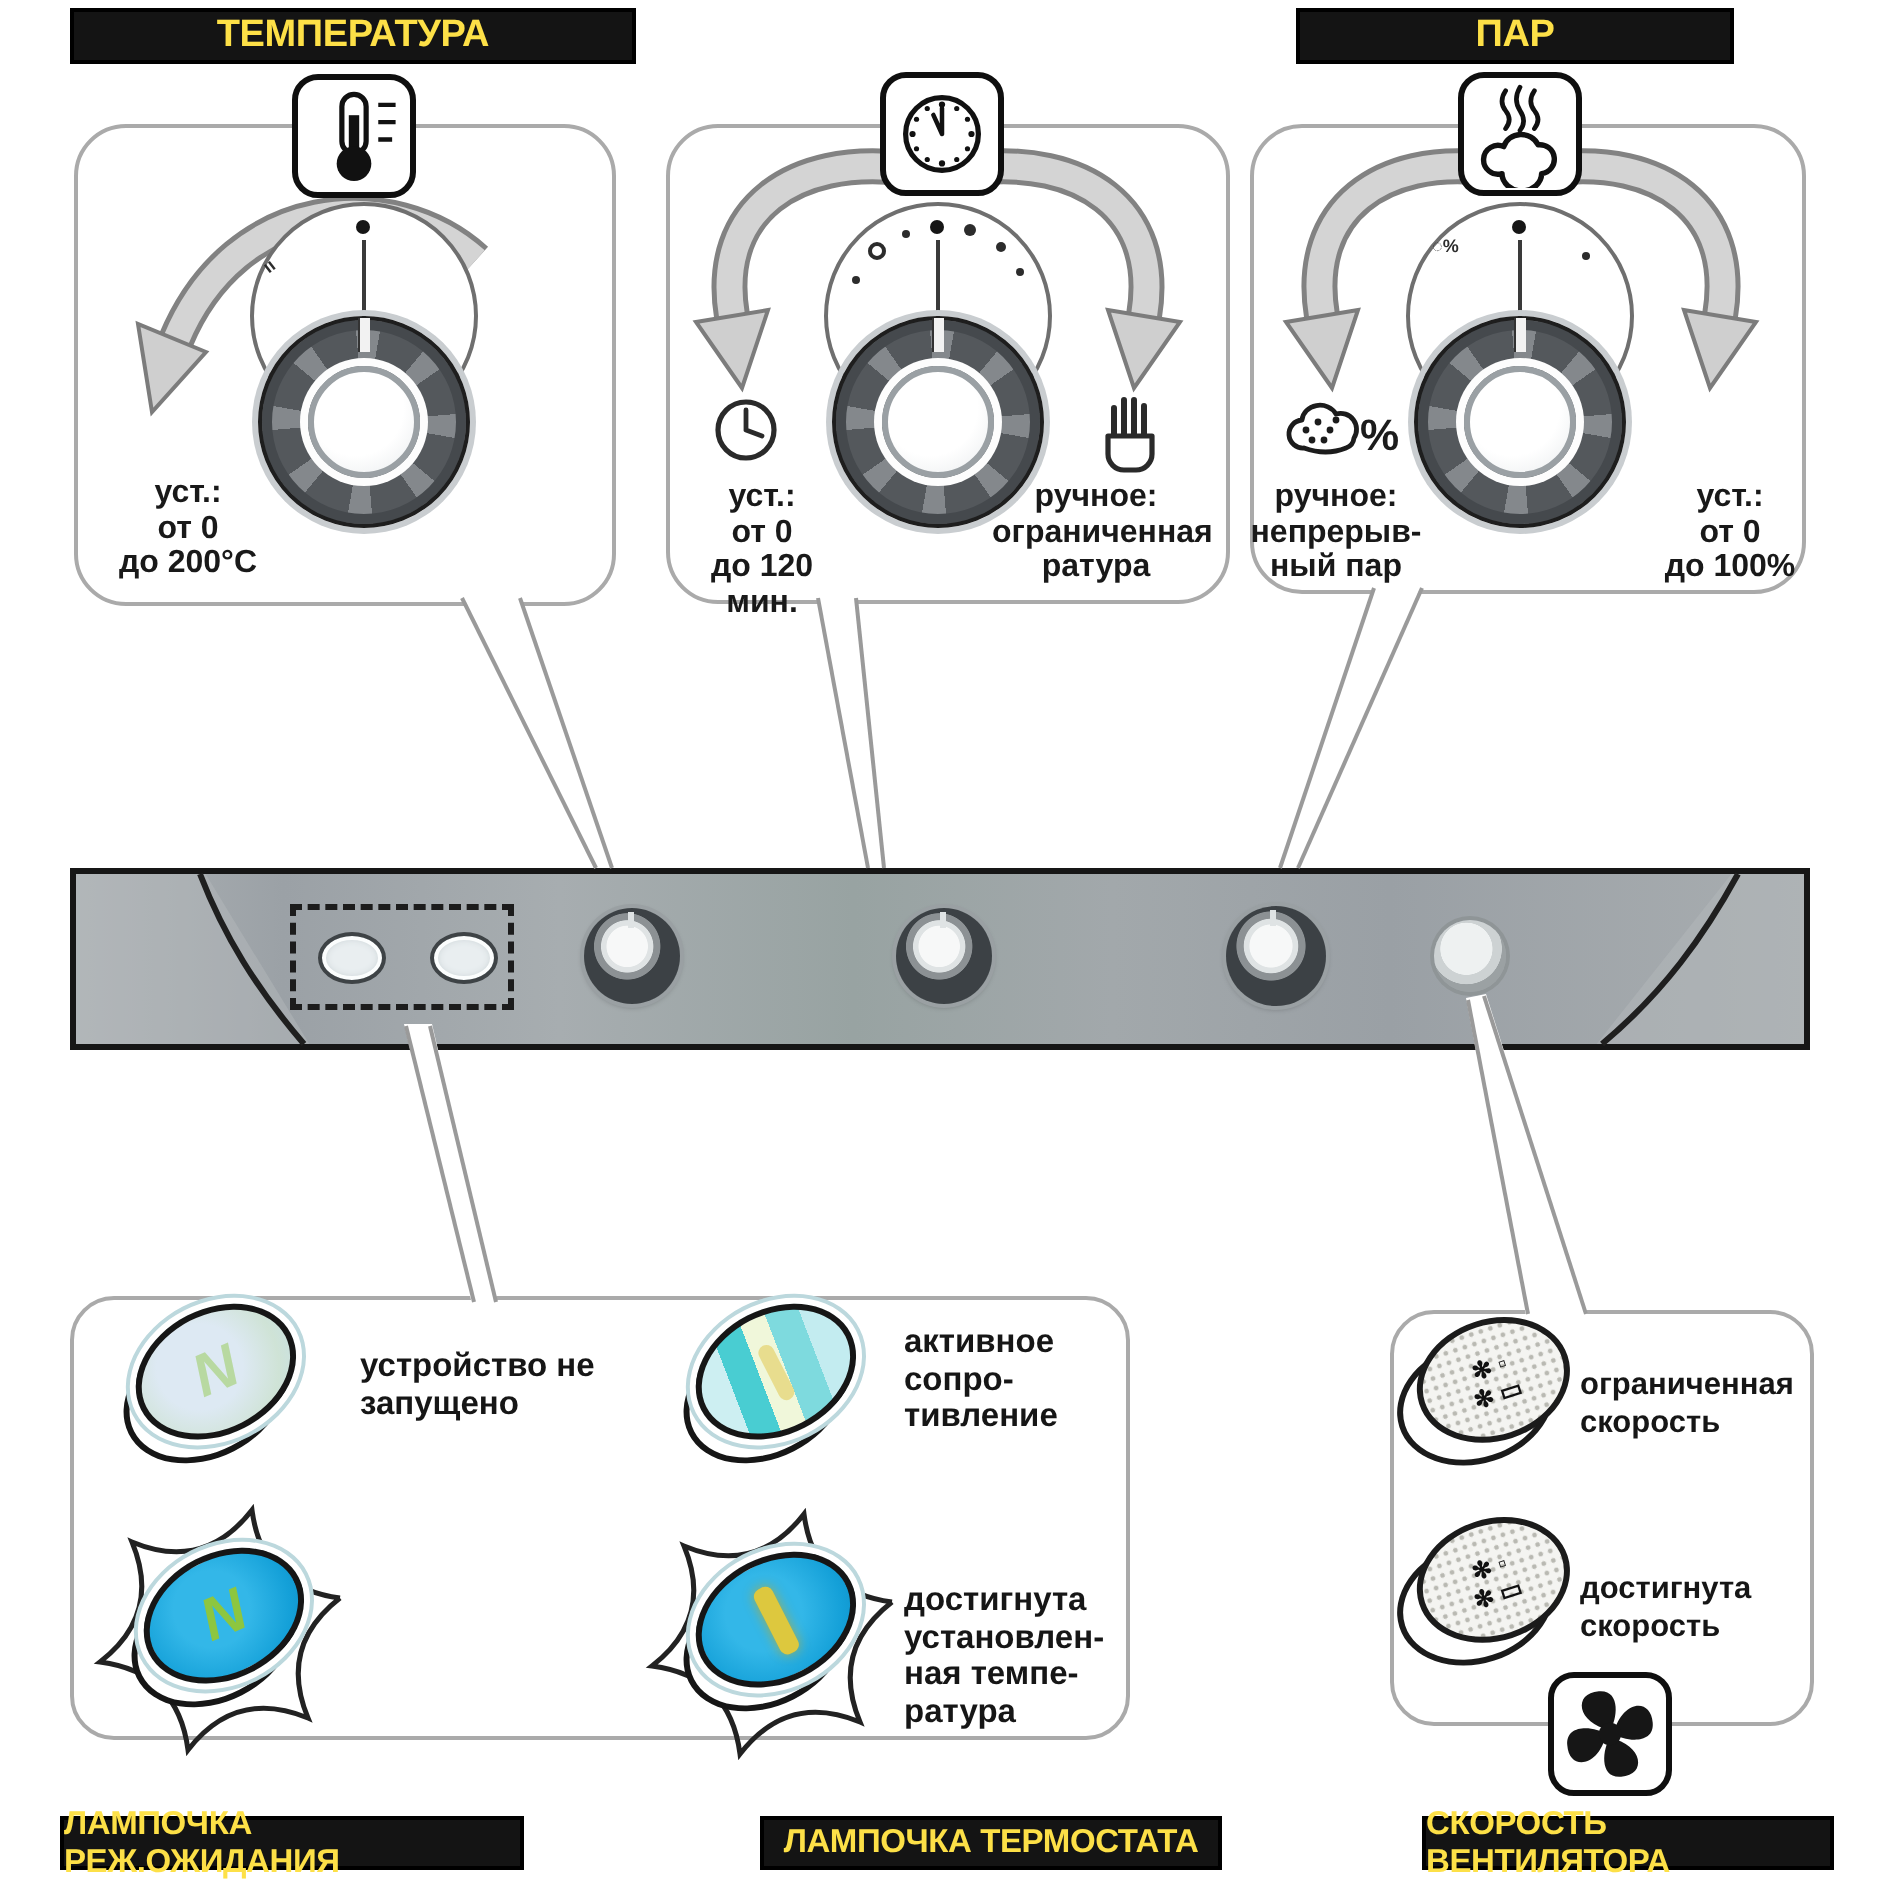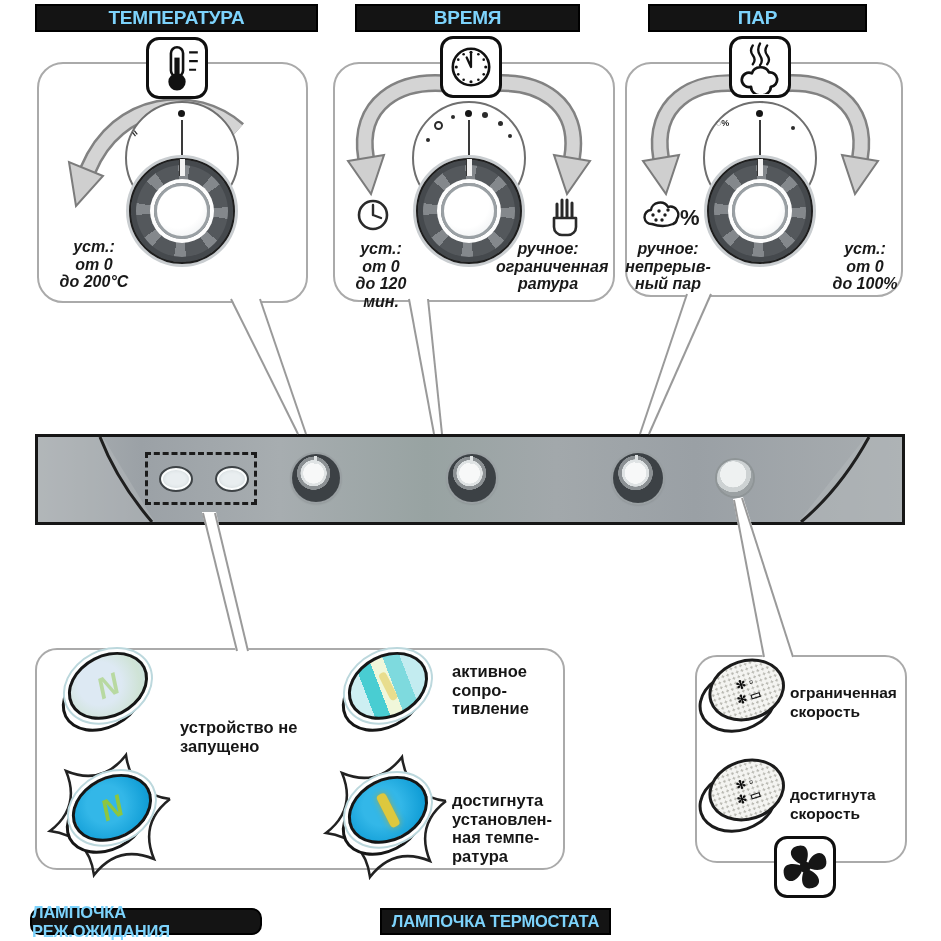--- a/index.html
+++ b/index.html
@@ -1,20 +1,20 @@
 <!DOCTYPE html>
 <html><head>
 <meta charset="utf-8">
 <style>
   html,body{margin:0;padding:0;background:#fff;}
   #stage{position:relative;width:941px;height:941px;background:#fff;overflow:hidden;
          font-family:"Liberation Sans",sans-serif;color:#191919;}
   .abs{position:absolute;}
   
-  .bar{position:absolute;background:#141414;color:#7dd3fc;display:flex;align-items:center;justify-content:center;
+  .bar{position:absolute;background:#141414;color:#fde047;display:flex;align-items:center;justify-content:center;
        font-weight:700;border:2px solid #000;box-sizing:border-box;letter-spacing:-.2px;}
   .bar--head{font-size:19px;height:28px;}
   .bar--foot{font-size:16.5px;height:27px;}
   
   .obox{position:absolute;background:#fff;border:2px solid #aaaaaa;border-radius:26px;box-sizing:border-box;z-index:1;}
   
   .icon-sq{position:absolute;width:62px;height:62px;background:#fff;border:3.5px solid #0f0f0f;border-radius:13px;
            box-sizing:border-box;display:flex;align-items:center;justify-content:center;z-index:6;}
   
   .dial{position:absolute;width:134px;height:170px;z-index:3;}
@@ -28,21 +28,21 @@
              box-shadow:0 0 0 3px #c9cdd0, inset 0 0 0 5px #45494d;}
   .dial-inner{position:absolute;left:39px;top:83px;width:56px;height:56px;border-radius:50%;box-sizing:border-box;
               background:radial-gradient(circle at 42% 36%,#ffffff 0 55%,#e8ebed 100%);
               border:3px solid #9aa0a4;box-shadow:0 0 0 4px #fdfdfd;}
   .dial-notch{position:absolute;left:64px;top:59px;width:5px;height:17px;background:#f2f2f2;border-left:1.5px solid #333;}
   .mk{position:absolute;border-radius:50%;background:#2c2c2c;z-index:4;}
   .mk-ring{position:absolute;border-radius:50%;border:2px solid #2c2c2c;background:#fff;box-sizing:border-box;z-index:4;}
   .mk-txt{position:absolute;font-size:9px;font-weight:700;color:#2c2c2c;z-index:4;}
   
   .note{position:absolute;font-weight:700;font-size:16px;line-height:17.5px;color:#191919;text-align:center;z-index:5;}
-  .note span{display:block;font-style:italic;}
+  .note span{display:block;}
   .ltxt{position:absolute;font-weight:700;font-size:16.5px;line-height:18.5px;color:#161616;text-align:left;z-index:5;}
   .ltxt span{display:block;}
   
   .strip{position:absolute;left:35px;top:434px;width:870px;height:91px;box-sizing:border-box;border:3px solid #161616;z-index:1;
          background:linear-gradient(90deg,#aeb3b6 0%,#9ba1a6 12%,#a7adb0 28%,#98a3a2 45%,#a2a8ab 60%,#9aa0a5 76%,#a8adb0 100%);}
   .strip-shade{position:absolute;inset:0;background:#b6babd;opacity:.45;}
   .dashed-rect{position:absolute;left:145px;top:452px;width:112px;height:53px;border:3px dashed #1c1c1c;box-sizing:border-box;z-index:3;}
   .slight{position:absolute;width:34px;height:26px;border-radius:50%;background:#e9eef0;border:2px solid #3e4346;box-sizing:border-box;
           box-shadow:inset 0 0 0 2px #fbfdfd, inset 0 0 5px #aab6b9;z-index:3;}
   .sknob{position:absolute;width:48px;height:48px;border-radius:50%;z-index:3;
@@ -73,21 +73,20 @@
              font-size:12px;line-height:14px;font-weight:700;color:#111;}
   svg{display:block;}
   #overlay{position:absolute;left:0;top:0;z-index:2;pointer-events:none;}
 </style>
 </head>
 <body>
 
 <div id="stage">
 
   <div class="bar bar--head" style="left:35px;top:4px;width:283px;">ТЕМПЕРАТУРА</div>
-  <div class="bar bar--head" style="left:355px;top:4px;width:225px;">ВРЕМЯ</div>
   <div class="bar bar--head" style="left:648px;top:4px;width:219px;">ПАР</div>
 
   <div class="obox" style="left:37px;top:62px;width:271px;height:241px;"></div>
   <div class="obox" style="left:333px;top:62px;width:282px;height:240px;"></div>
   <div class="obox" style="left:625px;top:62px;width:278px;height:235px;"></div>
 
   <div class="obox" style="left:35px;top:648px;width:530px;height:222px;border-radius:22px;"></div>
   <div class="obox" style="left:695px;top:655px;width:212px;height:208px;border-radius:22px;"></div>
 
   <div class="strip">
@@ -296,21 +295,21 @@
       <span class="lamp-bar lamp-bar--faint"></span>
     </div>
   </div>
   <div class="lamp lamp--on" style="left:338px;top:779px;">
     <div class="lamp-rim"></div>
     <div class="lamp-face">
       <span class="lamp-bar"></span>
     </div>
   </div>
 
-  <div class="ltxt" style="left:180px;top:674px;width:130px;margin-top:44px;">
+  <div class="ltxt" style="left:180px;top:674px;width:130px;">
     <span>устройство не</span>
       <span>запущено</span>
   </div>
   <div class="ltxt" style="left:452px;top:791px;width:116px;">
     <span>достигнута</span>
       <span>установлен-</span>
       <span>ная темпе-</span>
       <span>ратура</span>
   </div>
   <div class="ltxt" style="left:452px;top:662px;width:110px;">
@@ -346,16 +345,17 @@
       <g fill="#161616">
         <path d="M28,26 C10,22 8,6 22,5 C34,4 32,20 28,26 Z"></path>
         <path d="M28,26 C10,22 8,6 22,5 C34,4 32,20 28,26 Z" transform="rotate(90,28,28)"></path>
         <path d="M28,26 C10,22 8,6 22,5 C34,4 32,20 28,26 Z" transform="rotate(180,28,28)"></path>
         <path d="M28,26 C10,22 8,6 22,5 C34,4 32,20 28,26 Z" transform="rotate(270,28,28)"></path>
         <circle cx="28" cy="28" r="6"></circle>
       </g>
     </svg>
   </div>
 
-  <div class="bar bar--foot" style="left:30px;top:908px;width:232px;border-radius:10px;">ЛАМПОЧКА РЕЖ.ОЖИДАНИЯ</div>
+  <div class="bar bar--foot" style="left:30px;top:908px;width:232px;">ЛАМПОЧКА РЕЖ.ОЖИДАНИЯ</div>
   <div class="bar bar--foot" style="left:340px;top:908px;width:231px;margin-left:40px;">ЛАМПОЧКА ТЕРМОСТАТА</div>
+  <div class="bar bar--foot" style="left:711px;top:908px;width:206px;">СКОРОСТЬ ВЕНТИЛЯТОРА</div>
 
 </div>
 
 </body></html>

